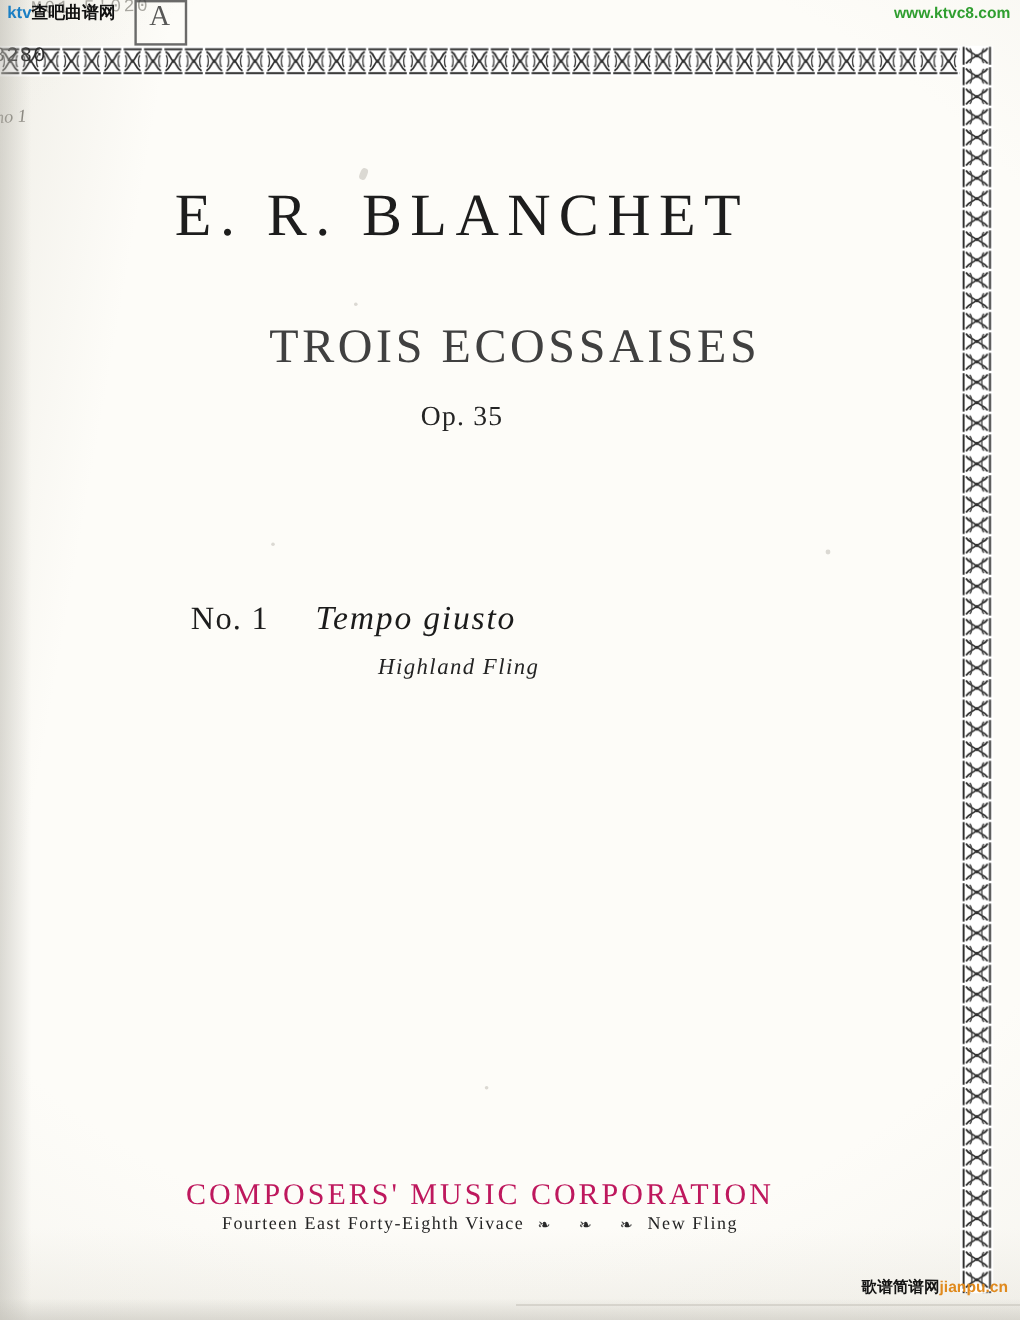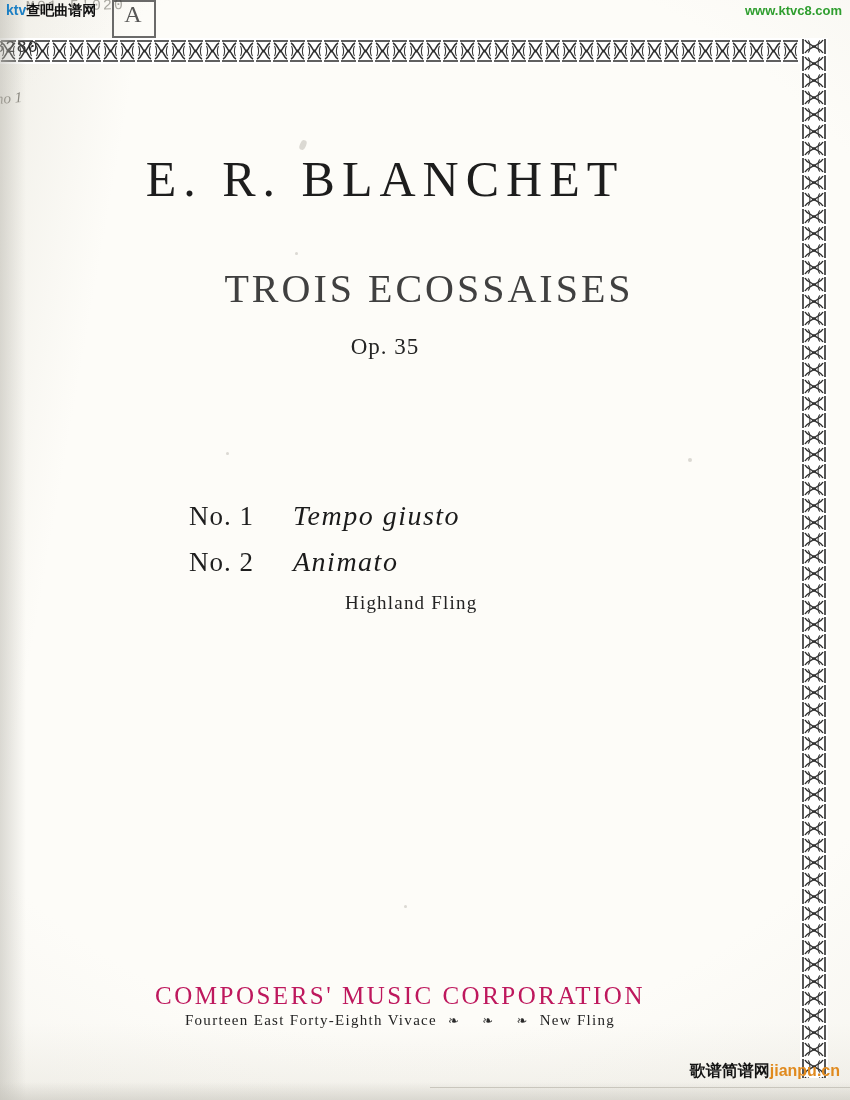--- a/index.html
+++ b/index.html
@@ -79,21 +79,21 @@
     font-weight: bold;
     color: #2f9e2f;
     white-space: nowrap;
   }
 
   .wm-bottomright {
     position: absolute;
     right: 10px;
     bottom: 18px;
     font-family: "Liberation Sans", sans-serif;
-    font-size: 16px;
+    font-size: 13px;
     font-weight: bold;
     white-space: nowrap;
   }
   .wm-bottomright .cn-black { color: #141414; }
   .wm-bottomright .cn-orange { color: #e08a1e; }
 
   
   .stamp-box {
     position: absolute;
     left: 112px;
@@ -196,21 +196,21 @@
     text-align: center;
     font-family: "Liberation Serif", serif;
     font-size: 23px;
     letter-spacing: 1px;
     color: #242424;
   }
 
   
   .contents {
     position: absolute;
-    left: 189px;
+    left: 159px;
     top: 500px;
     width: 420px;
   }
   .content-row {
     display: flex;
     align-items: baseline;
     margin-bottom: 14px;
   }
   .content-no {
     width: 104px;
@@ -225,20 +225,21 @@
     font-style: italic;
     font-size: 28px;
     letter-spacing: 1.5px;
     color: #1b1b1b;
     white-space: nowrap;
   }
   .content-sub {
     margin-left: 156px;
     margin-top: 2px;
     font-family: "Liberation Serif", serif;
+    font-style: italic;
     font-size: 19px;
     letter-spacing: 1.2px;
     color: #232323;
   }
 
   
   .publisher {
     position: absolute;
     left: 0;
     top: 982px;
@@ -329,24 +330,20 @@
 
   <div class="composer">E. R. BLANCHET</div>
   <div class="work-title">TROIS ECOSSAISES</div>
   <div class="opus">Op. 35</div>
 
   <div class="contents">
     <div class="content-row">
       <span class="content-no">No. 1</span>
       <span class="content-title">Tempo giusto</span>
     </div>
-    <div class="content-row">
-      <span class="content-no">No. 2</span>
-      <span class="content-title">Animato</span>
-    </div>
     <div class="content-sub">Highland Fling</div>
   </div>
 
   <div class="publisher">COMPOSERS' MUSIC CORPORATION</div>
   <div class="publisher-address">
     <span class="addr-seg">Fourteen East Forty-Eighth Vivace</span>
     <span class="addr-orn">❧</span>
     <span class="addr-orn">❧</span>
     <span class="addr-orn">❧</span>
     <span class="addr-seg">New Fling</span>

